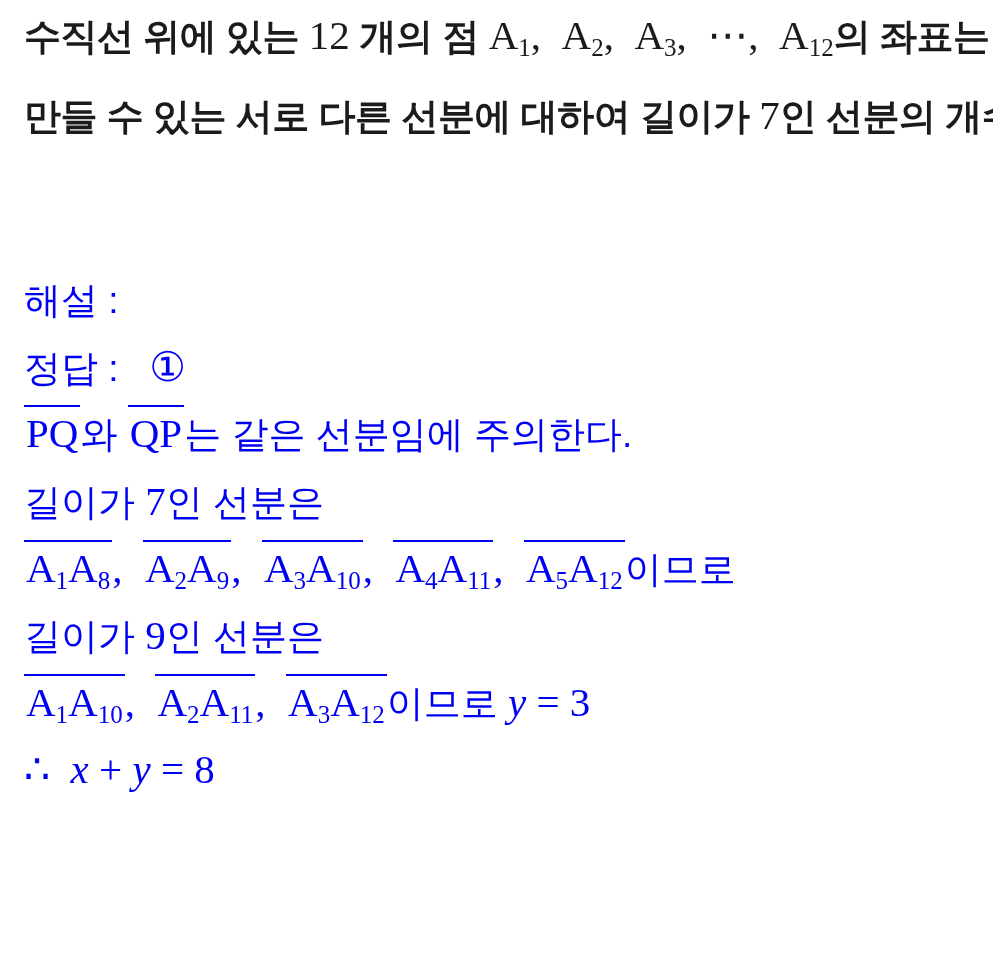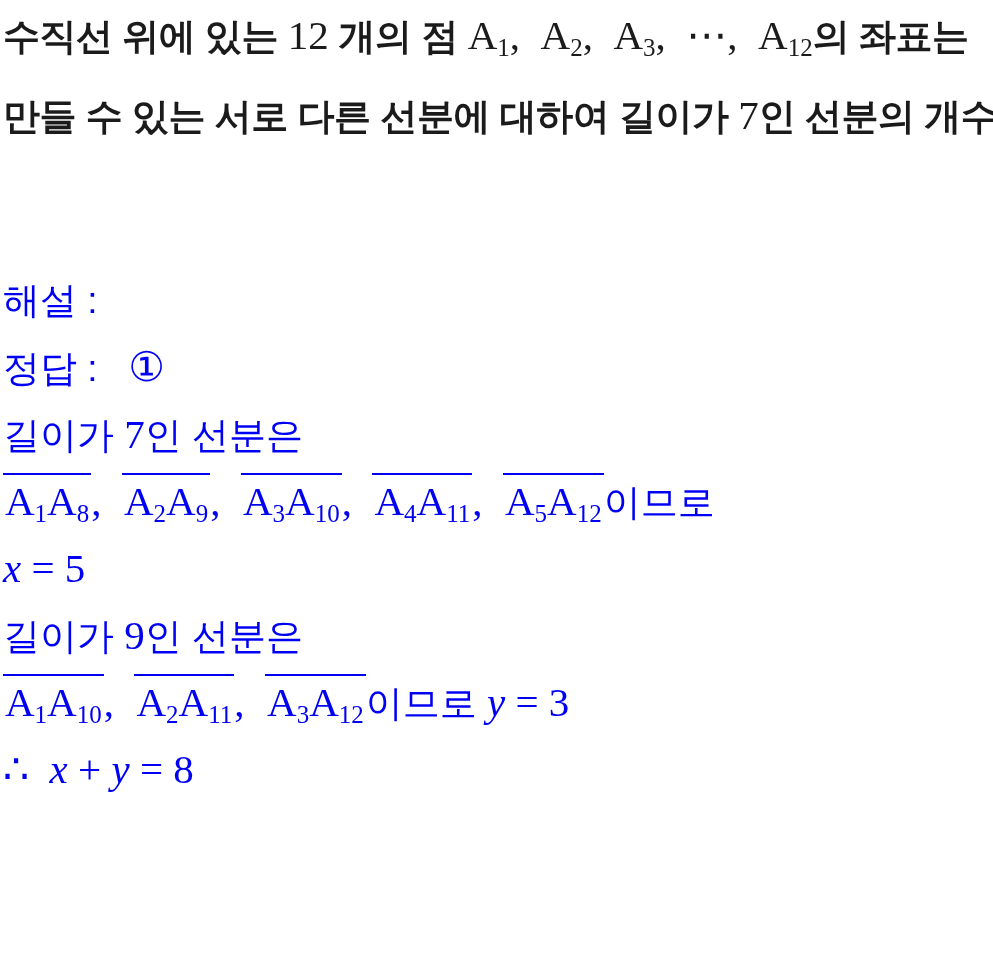--- a/index.html
+++ b/index.html
@@ -5,21 +5,21 @@
   html, body { margin: 0; padding: 0; }
   body {
     width: 993px;
     height: 967px;
     background: #ffffff;
     overflow: hidden;
     font-family: "Liberation Sans", sans-serif;
   }
   .doc { padding: 2px 0 0 3px; }
 
-  .line { white-space: nowrap; }
+  .line { white-space: nowrap; margin-left: 21px; }
 
   
   .q { color: var(--question-color, #1b1b1b); }
   .q .line { line-height: 67.5px; }
   .q .s-k { font-weight: 600; letter-spacing: -0.5px; }
 
   
   .sol { margin-top: 110px; color: var(--solution-color, #0000f2); }
   .sol .line { height: 67px; line-height: 67px; }
 
@@ -48,20 +48,20 @@
 <body style="background: rgb(255, 255, 255);">
 
 <div class="doc">
   <section class="q">
       <div class="line"><span class="s-k">수직선 위에 있는 </span><span class="s-m">12</span><span class="s-k"> 개의 점 </span><span class="s-m">A<span class="sub">1</span>, A<span class="sub">2</span>, A<span class="sub">3</span>, ⋯, A<span class="sub">12</span></span><span class="s-k">의 좌표는</span></div>
       <div class="line"><span class="s-k">만들 수 있는 서로 다른 선분에 대하여 길이가 </span><span class="s-m">7</span><span class="s-k">인 선분의 개수를</span></div>
     </section>
   <section class="sol">
       <div class="line"><span class="s-k">해설 :</span></div>
       <div class="line"><span class="s-k">정답 :</span><span class="s-m">  ①</span></div>
+      <div class="line"><span class="s-m ov">PQ</span><span class="s-k">와 </span><span class="s-m ov">QP</span><span class="s-k">는 같은 선분임에 주의한다.</span></div>
       <div class="line"><span class="s-k">길이가 </span><span class="s-m">7</span><span class="s-k">인 선분은</span></div>
       <div class="line"><span class="s-m ov">A<span class="sub">1</span>A<span class="sub">8</span></span><span class="s-m">, </span><span class="s-m ov">A<span class="sub">2</span>A<span class="sub">9</span></span><span class="s-m">, </span><span class="s-m ov">A<span class="sub">3</span>A<span class="sub">10</span></span><span class="s-m">, </span><span class="s-m ov">A<span class="sub">4</span>A<span class="sub">11</span></span><span class="s-m">, </span><span class="s-m ov">A<span class="sub">5</span>A<span class="sub">12</span></span><span class="s-k">이므로</span></div>
-      <div class="line"><span class="s-i">x</span><span class="s-m"> = 5</span></div>
       <div class="line"><span class="s-k">길이가 </span><span class="s-m">9</span><span class="s-k">인 선분은</span></div>
       <div class="line"><span class="s-m ov">A<span class="sub">1</span>A<span class="sub">10</span></span><span class="s-m">, </span><span class="s-m ov">A<span class="sub">2</span>A<span class="sub">11</span></span><span class="s-m">, </span><span class="s-m ov">A<span class="sub">3</span>A<span class="sub">12</span></span><span class="s-k">이므로 </span><span class="s-i">y</span><span class="s-m"> = 3</span></div>
       <div class="line"><span class="s-m">∴ </span><span class="s-i">x</span><span class="s-m"> + </span><span class="s-i">y</span><span class="s-m"> = 8</span></div>
     </section>
 </div>
 
 </body></html>

